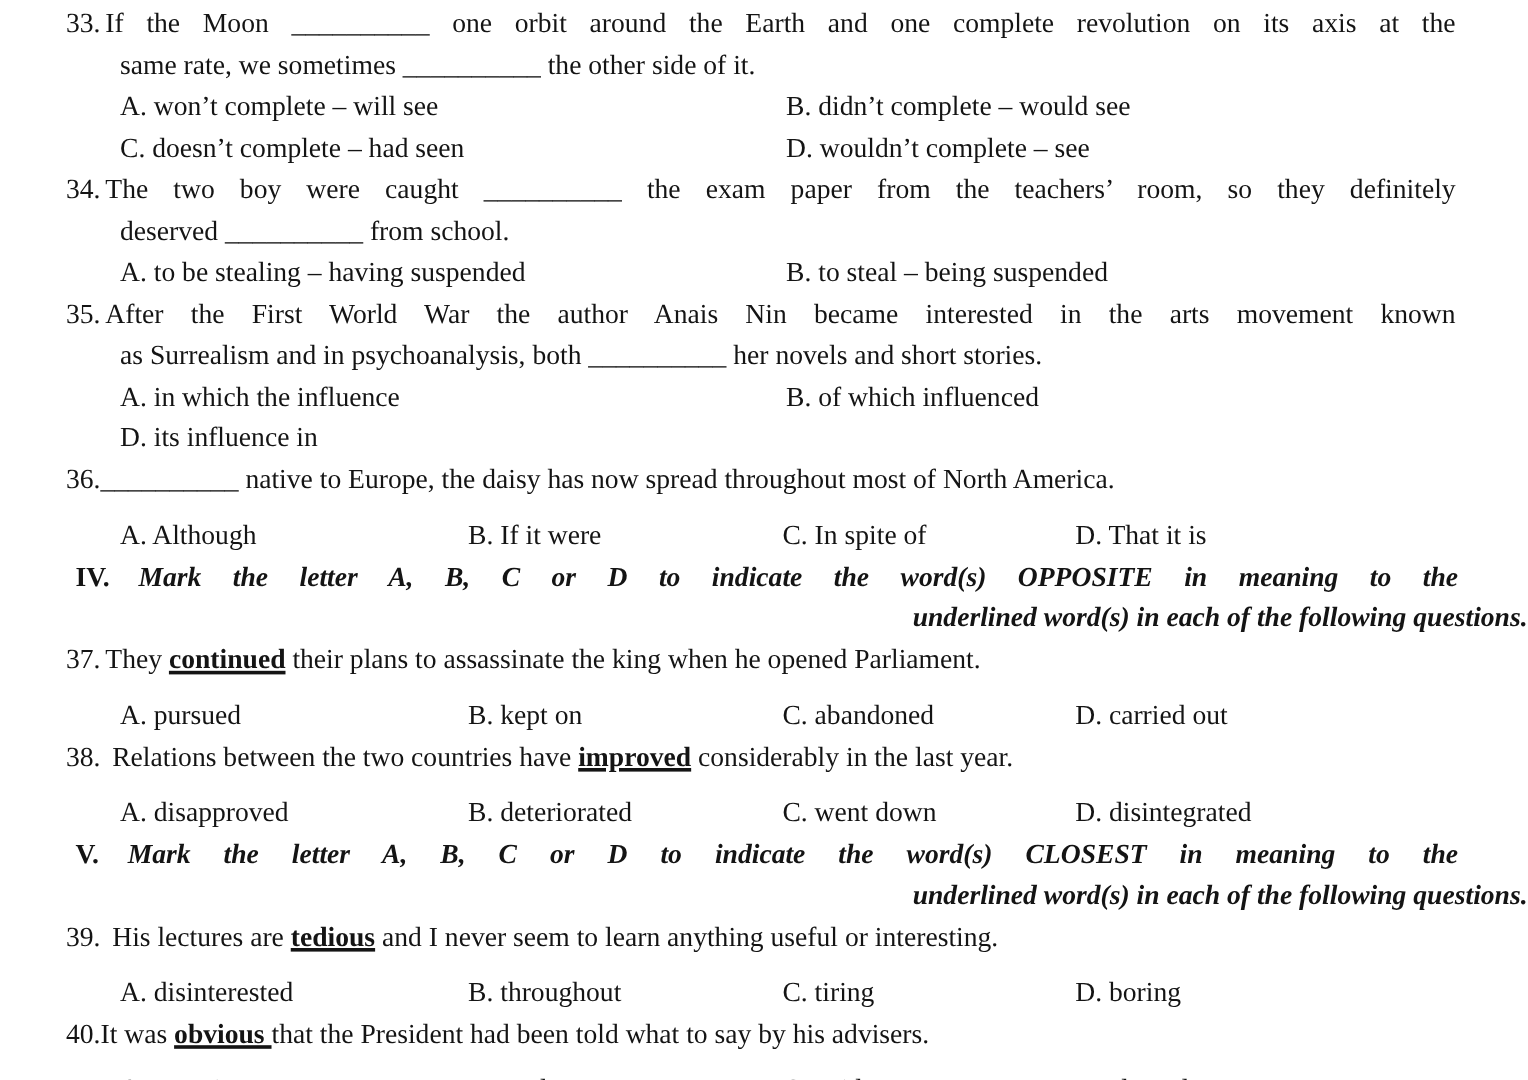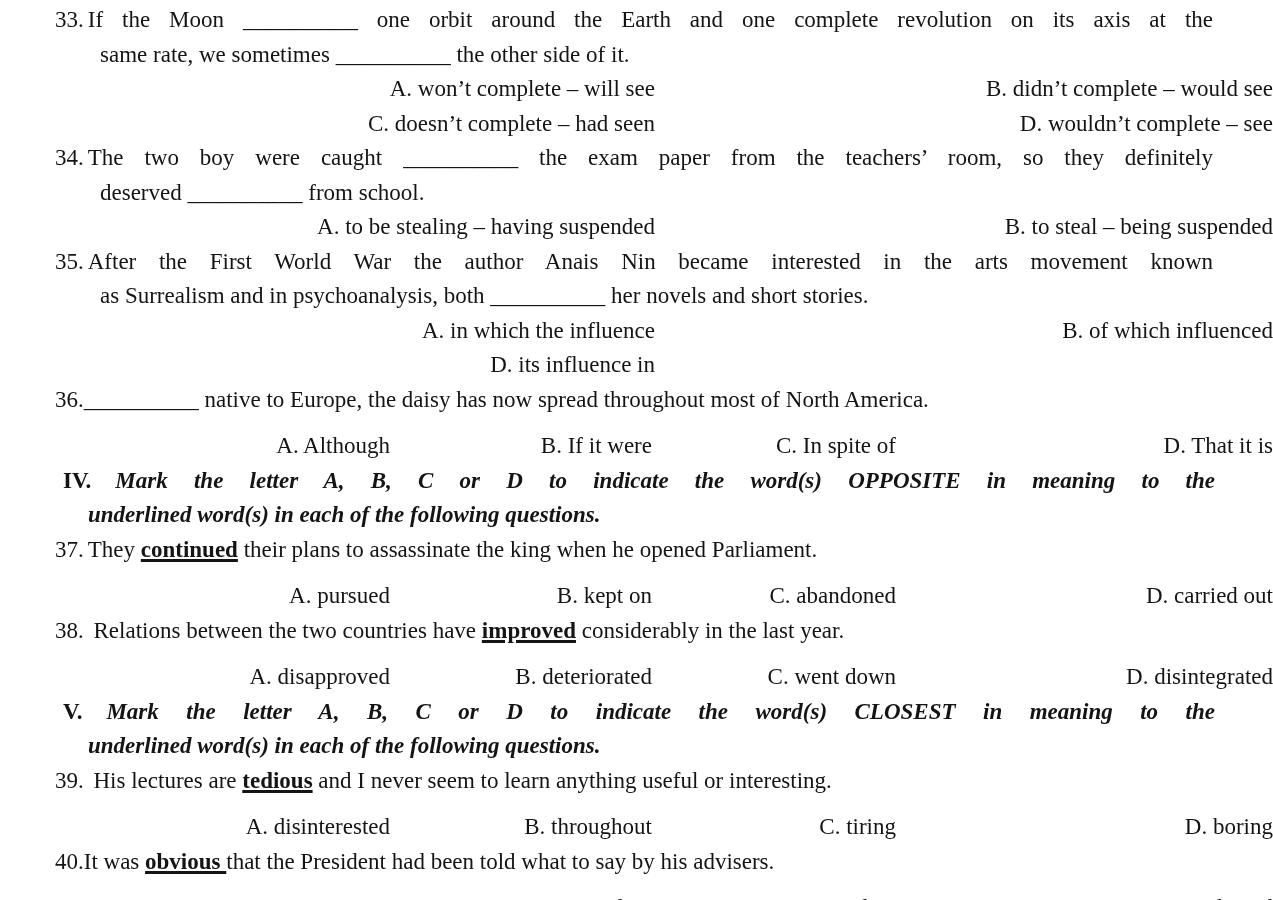--- a/index.html
+++ b/index.html
@@ -32,22 +32,22 @@
     display: grid;
     grid-template-columns: 555px auto;
     padding-left: 100px;
   }
   .opts4 {
     display: grid;
     grid-template-columns: 290px 262px 244px auto;
     padding-left: 100px;
     margin-top: 12px;
   }
-  .opt { white-space: pre-wrap; overflow: hidden; text-align: right; }
-  .heading { font-weight: 700; font-style: italic; }
+  .opt { white-space: pre-wrap; overflow: hidden; }
+  .heading { font-weight: 700; font-style: italic; text-align: right; }
   .h-first { padding-left: 63px; padding-right: 58px; }
   .h-cont  { padding-left: 88px; }
   .hnum { font-style: normal; margin-right: 24px; }
   .u-word {
     font-weight: 700;
     text-decoration: underline;
     text-decoration-thickness: 2.5px;
     text-underline-offset: 2px;
   }
 </style>

